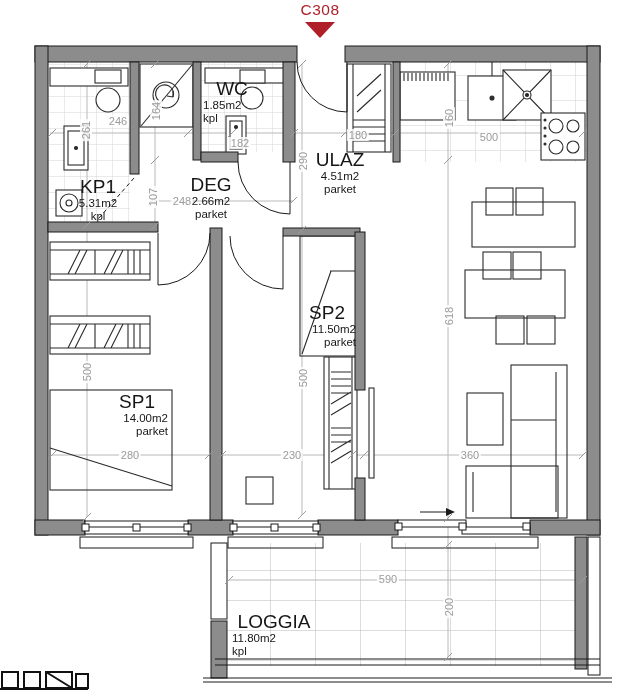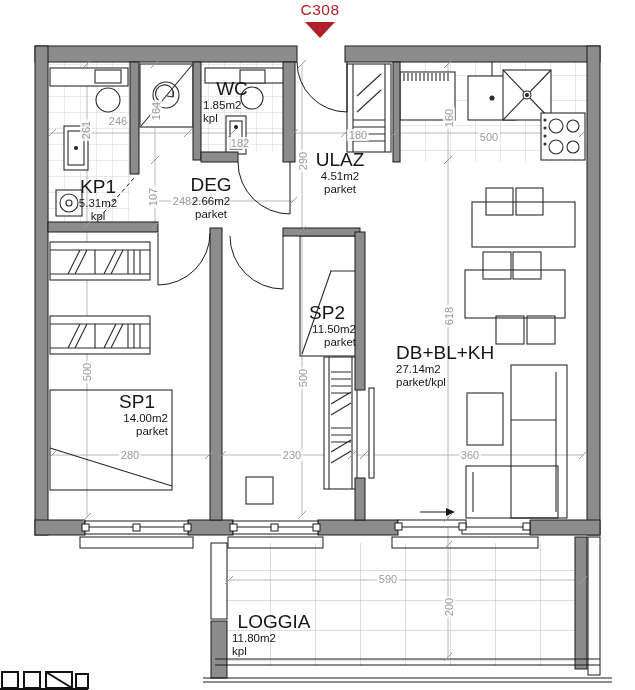--- a/index.html
+++ b/index.html
@@ -284,25 +284,20 @@
   <div class="lbl tr" style="left:298px;top:302px;width:58px;">
     <div class="nm">SP2</div>
     <div class="ar">11.50m2</div>
     <div class="fl">parket</div>
   </div>
   <div class="lbl tr" style="left:106px;top:391px;width:62px;">
     <div class="nm">SP1</div>
     <div class="ar">14.00m2</div>
     <div class="fl">parket</div>
   </div>
-  <div class="lbl tl" style="left:396px;top:342px;width:96px;">
-    <div class="nm">DB+BL+KH</div>
-    <div class="ar">27.14m2</div>
-    <div class="fl">parket/kpl</div>
-  </div>
   <div class="lbl tl" style="left:232px;top:611px;width:84px;">
     <div class="nm">LOGGIA</div>
     <div class="ar">11.80m2</div>
     <div class="fl">kpl</div>
   </div>
 
   <div class="dim" style="left:118px;top:121px;">246</div>
   <div class="dim v" style="left:86px;top:130px;">261</div>
   <div class="dim v" style="left:156px;top:111px;">164</div>
   <div class="dim" style="left:240px;top:133px;margin-top:10px;">182</div>

